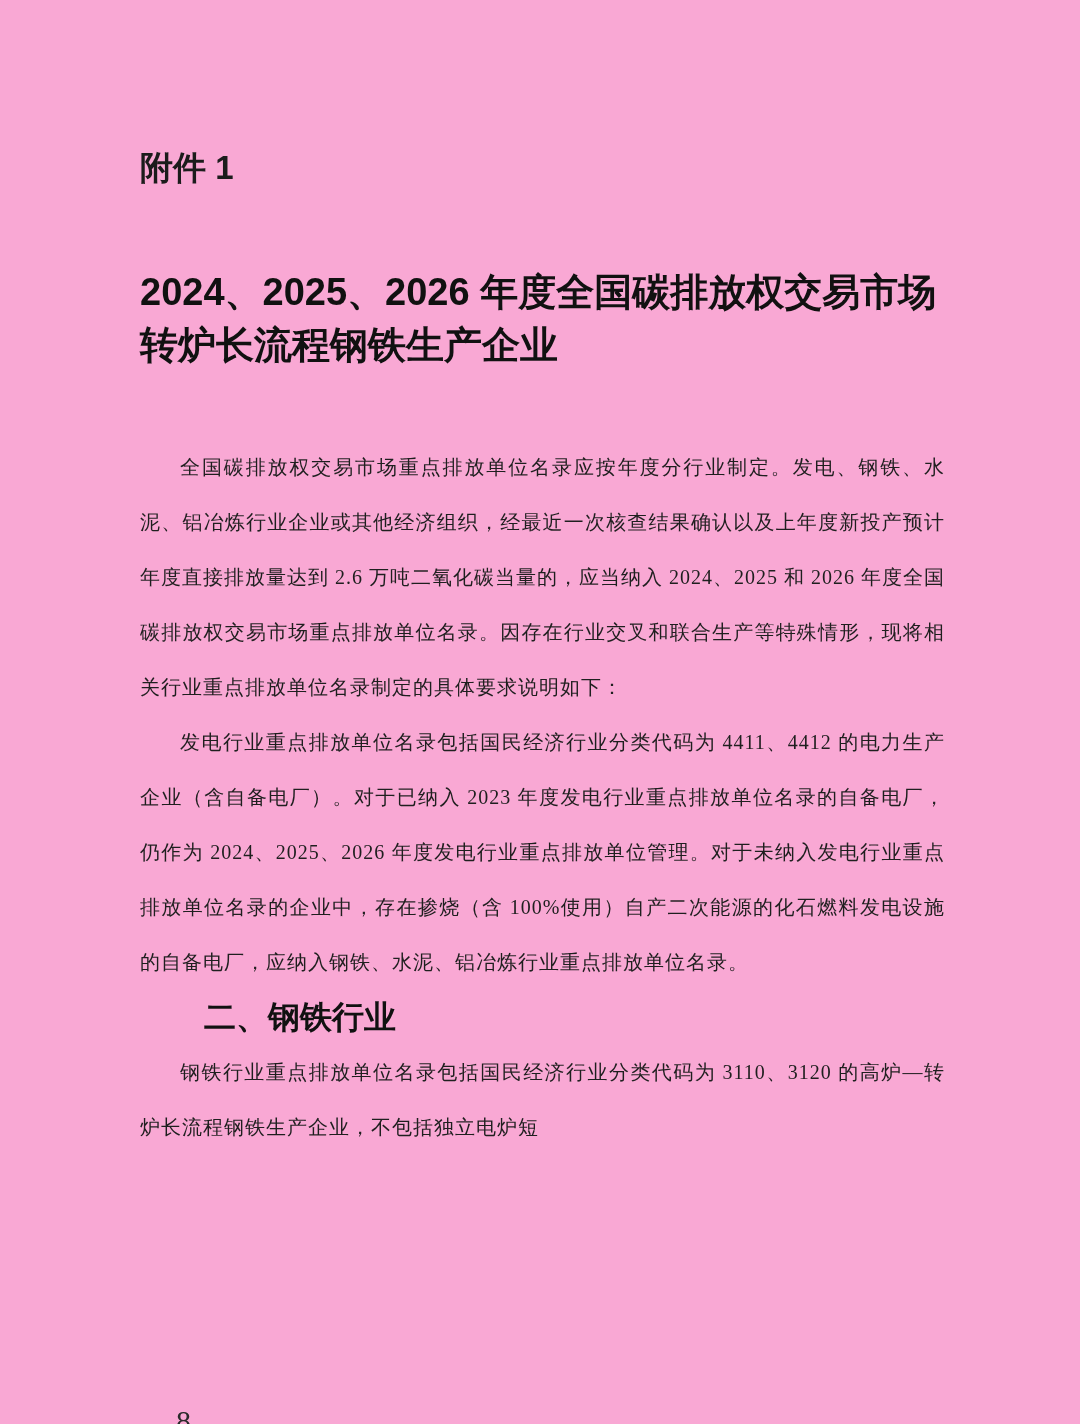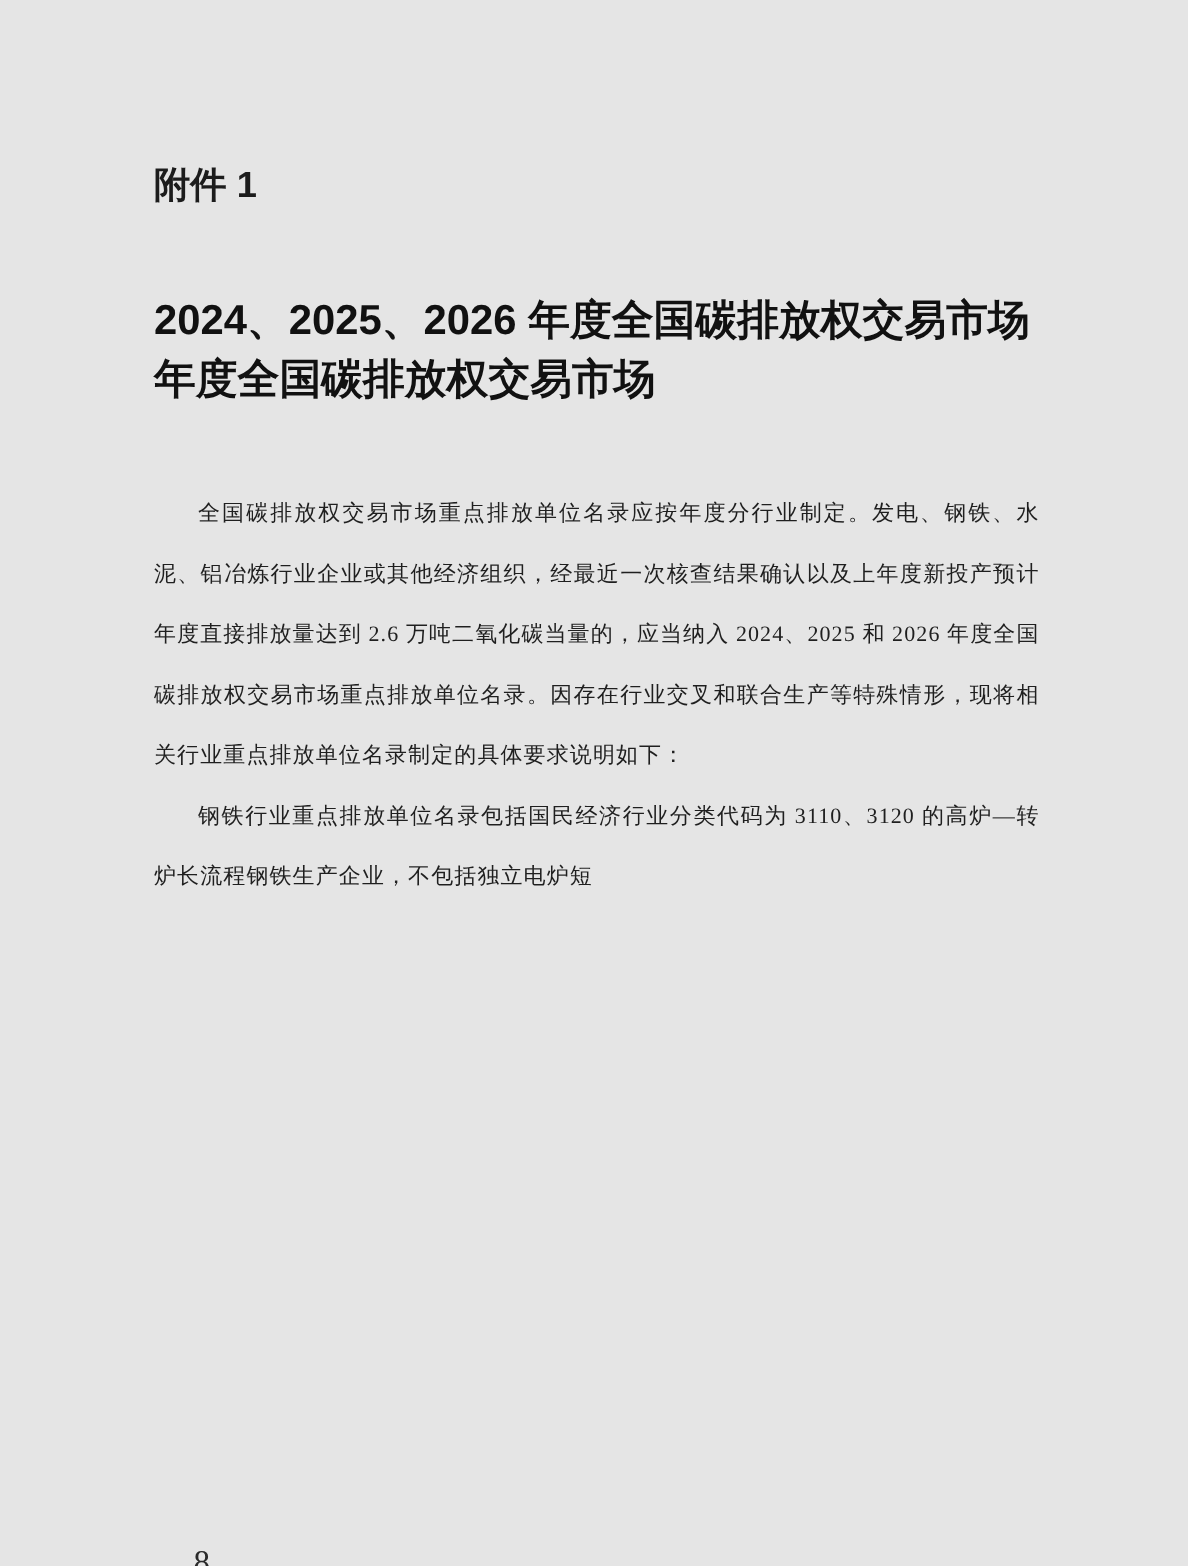--- a/index.html
+++ b/index.html
@@ -4,21 +4,21 @@
 <style>
   html, body {
     margin: 0;
     padding: 0;
     background: #ffffff;
   }
   .page {
     position: relative;
     width: 1080px;
     height: 1424px;
-    background: #e5e5e5;
+    background: #f9a8d4;
     overflow: hidden;
     font-family: "Liberation Serif", serif;
     color: #1f1f1f;
   }
   .attachment {
     margin: 150px 0 0 140px;
     font-family: "Liberation Sans", sans-serif;
     font-weight: 600;
     font-size: 33px;
     line-height: 36px;
@@ -65,23 +65,25 @@
 </style>
 </head>
 <body>
 
 <div class="page">
 
   <div class="attachment">附件 1</div>
 
   <h1 class="title">
     <span>2024、2025、2026 年度全国碳排放权交易市场</span><br>
-    <span>年度全国碳排放权交易市场</span>
+    <span>转炉长流程钢铁生产企业</span>
   </h1>
 
   <div class="body-blocks" id="body-blocks">
       <p class="para">全国碳排放权交易市场重点排放单位名录应按年度分行业制定。发电、钢铁、水泥、铝冶炼行业企业或其他经济组织，经最近一次核查结果确认以及上年度新投产预计年度直接排放量达到 2.6 万吨二氧化碳当量的，应当纳入 2024、2025 和 2026 年度全国碳排放权交易市场重点排放单位名录。因存在行业交叉和联合生产等特殊情形，现将相关行业重点排放单位名录制定的具体要求说明如下：</p>
+      <p class="para">发电行业重点排放单位名录包括国民经济行业分类代码为 4411、4412 的电力生产企业（含自备电厂）。对于已纳入 2023 年度发电行业重点排放单位名录的自备电厂，仍作为 2024、2025、2026 年度发电行业重点排放单位管理。对于未纳入发电行业重点排放单位名录的企业中，存在掺烧（含 100%使用）自产二次能源的化石燃料发电设施的自备电厂，应纳入钢铁、水泥、铝冶炼行业重点排放单位名录。</p>
+      <h2 class="heading">二、钢铁行业</h2>
       <p class="para">钢铁行业重点排放单位名录包括国民经济行业分类代码为 3110、3120 的高炉—转炉长流程钢铁生产企业，不包括独立电炉短</p>
     </div>
 
   <div class="page-number">8</div>
 
 </div>
 
 </body></html>

